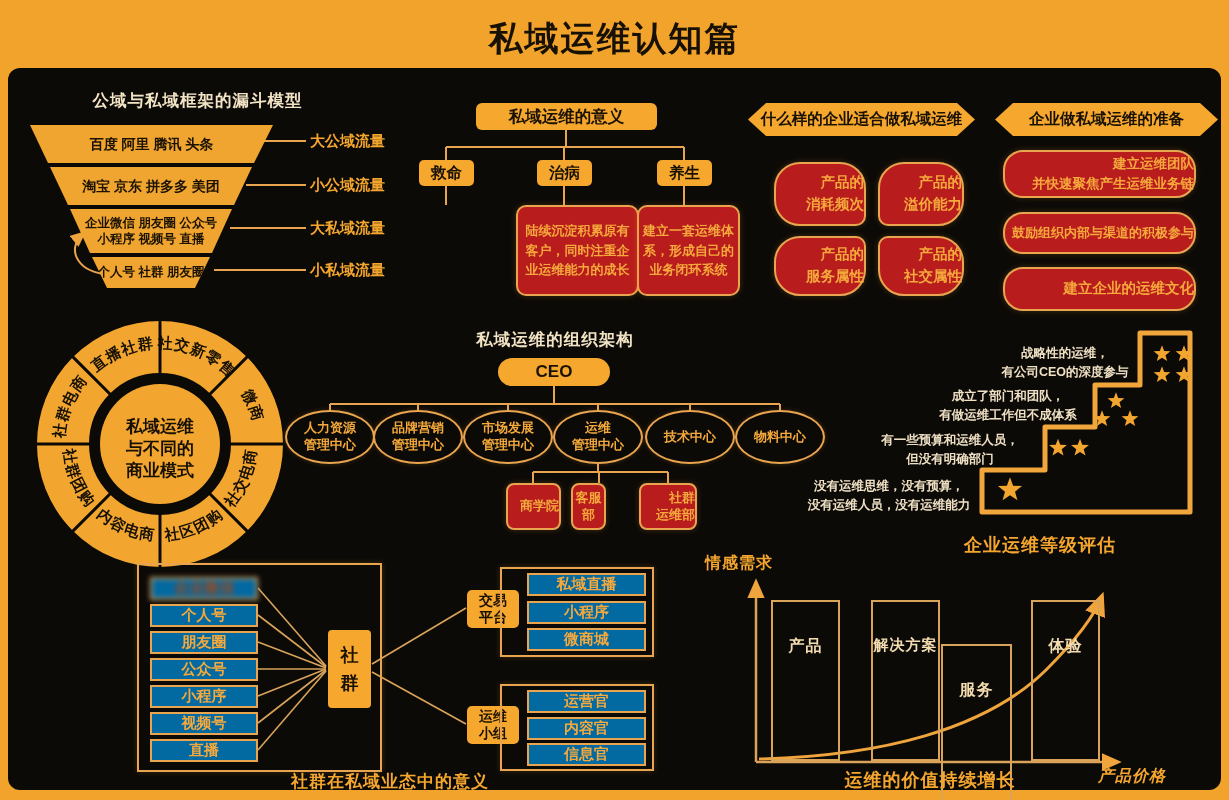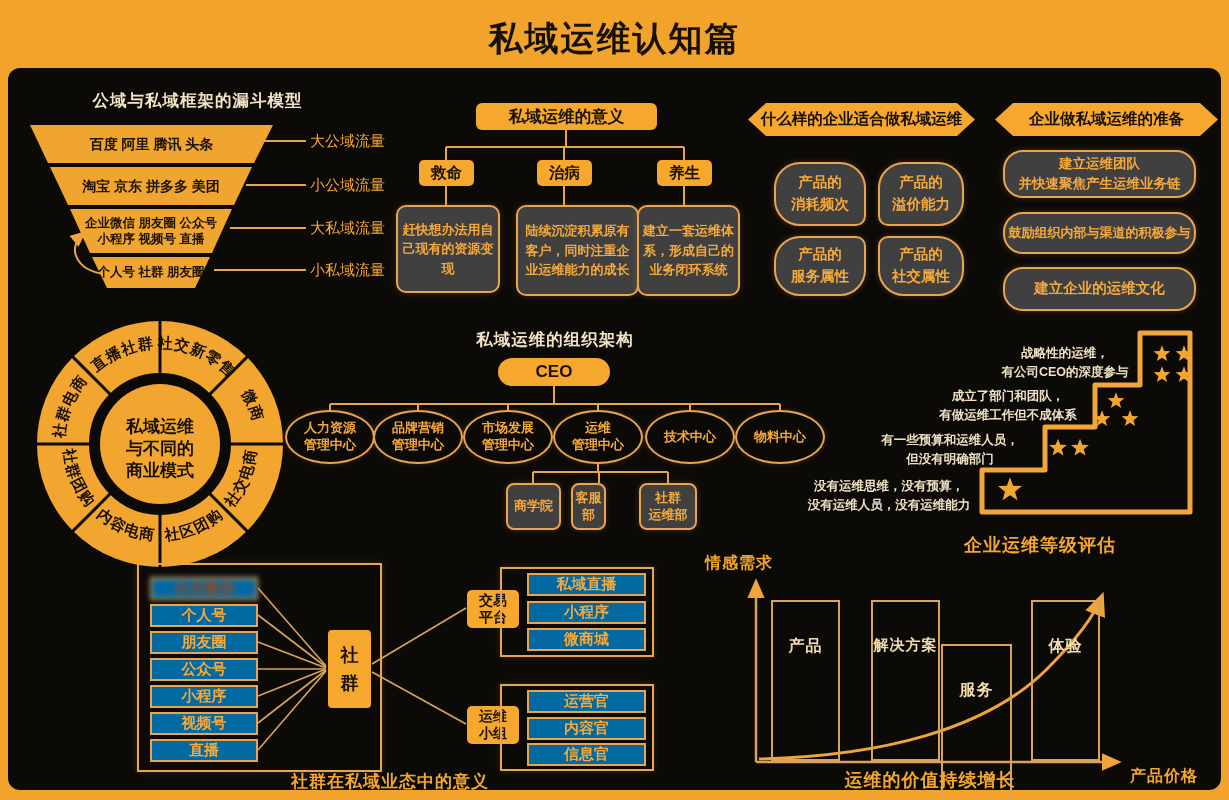--- a/index.html
+++ b/index.html
@@ -8,26 +8,26 @@
   .board{position:absolute;left:8px;top:68px;width:1213px;height:722px;
          background:#0C0A07;border-radius:12px;z-index:0;}
   .overlay{position:absolute;left:0;top:0;z-index:1;pointer-events:none;}
   .el{position:absolute;z-index:2;box-sizing:border-box;}
   .page-title{left:0;top:16px;width:1229px;text-align:center;font-size:34px;font-weight:bold;
               color:#171005;letter-spacing:2px;}
   .sec-head{color:#F2E4C4;font-weight:bold;font-size:16.5px;text-align:center;letter-spacing:1px;}
   .cap{color:#F5A62E;font-weight:bold;text-align:center;letter-spacing:1px;}
   .solidbox{background:#F5A72E;color:#191103;font-weight:bold;display:flex;flex-direction:column;
             align-items:center;justify-content:center;border-radius:6px;line-height:1.25;}
-  .outbox{background:#404040;border:2.5px solid #E9A44F;color:#F5A93C;font-weight:bold;
-          display:flex;flex-direction:column;align-items:center;justify-content:center;
+  .outbox{background:#b91c1c;border:2.5px solid #E9A44F;color:#F5A93C;font-weight:bold;
+          display:flex;flex-direction:column;align-items:flex-end;justify-content:center;
           text-align:center;box-shadow:0 0 6px rgba(243,166,47,.22);line-height:1.5;}
   .trap{background:#EFA52F;color:#1c1203;font-weight:bold;display:flex;flex-direction:column;
         align-items:center;justify-content:center;text-align:center;line-height:1.3;}
-  .funnel-tag{color:#F5A62E;font-weight:normal;font-size:15px;white-space:nowrap;}
+  .funnel-tag{color:#F5A62E;font-weight:bold;font-size:15px;white-space:nowrap;}
   .ellipse{background:#0C0A07;border:2px solid #E9A44F;border-radius:50%;color:#F5A93C;
            font-weight:bold;font-size:13px;display:flex;flex-direction:column;align-items:center;
            justify-content:center;text-align:center;line-height:1.3;box-shadow:0 0 5px rgba(243,166,47,.2);}
   .hexbanner{background:#F5A72E;color:#191103;font-weight:bold;font-size:15.5px;display:flex;
              align-items:center;justify-content:center;
              clip-path:polygon(18px 0,calc(100% - 18px) 0,100% 50%,calc(100% - 18px) 100%,18px 100%,0 50%);}
   .listrow{background:#0369a1;border:2px solid #E9A44F;color:#F5A93C;font-weight:bold;font-size:15px;
            display:flex;align-items:center;justify-content:center;}
   .blurred{filter:blur(2.5px);color:#9A4A1E;}
   .bar{background:transparent;border:2px solid #D9A35A;color:#F2DCB0;font-weight:bold;font-size:16px;
@@ -109,21 +109,20 @@
   <div class="el trap" style="left:92px;top:257px;width:118px;height:31px;font-size:12.5px;clip-path:polygon(0 0,118px 0,103px 31px,15px 31px);">个人号 社群 朋友圈</div>
   <div class="el funnel-tag" style="left:310px;top:132px;">大公域流量</div>
   <div class="el funnel-tag" style="left:310px;top:176px;">小公域流量</div>
   <div class="el funnel-tag" style="left:310px;top:219px;">大私域流量</div>
   <div class="el funnel-tag" style="left:310px;top:261px;">小私域流量</div>
 
   <div class="el solidbox" style="left:476px;top:103px;width:181px;height:27px;font-size:16.5px;">私域运维的意义</div>
   <div class="el solidbox" style="left:419px;top:160px;width:55px;height:26px;font-size:15.5px;border-radius:5px;">救命</div>
   <div class="el solidbox" style="left:537px;top:160px;width:55px;height:26px;font-size:15.5px;border-radius:5px;">治病</div>
   <div class="el solidbox" style="left:657px;top:160px;width:55px;height:26px;font-size:15.5px;border-radius:5px;">养生</div>
-  <div class="el outbox" style="left:396px;top:205px;width:104px;height:88px;font-size:13px;border-radius:10px;padding:4px;">赶快想办法用自己现有的资源变现</div>
   <div class="el outbox" style="left:516px;top:205px;width:123px;height:91px;font-size:13px;border-radius:10px;padding:4px;">陆续沉淀积累原有客户，同时注重企业运维能力的成长</div>
   <div class="el outbox" style="left:637px;top:205px;width:103px;height:91px;font-size:13px;border-radius:10px;padding:4px;">建立一套运维体系，形成自己的业务闭环系统</div>
 
   <div class="el hexbanner" style="left:748px;top:103px;width:227px;height:33px;">什么样的企业适合做私域运维</div>
   <div class="el outbox" style="left:774px;top:162px;width:92px;height:64px;font-size:14.5px;border-radius:26px 26px 10px 26px;">
     <div>产品的</div>
     <div>消耗频次</div>
   </div>
   <div class="el outbox" style="left:878px;top:162px;width:86px;height:64px;font-size:14.5px;border-radius:26px 26px 26px 10px;">
     <div>产品的</div>
@@ -258,15 +257,15 @@
   <div class="el" style="left:500px;top:684px;width:154px;height:87px;border:2px solid #E9A44F;box-shadow:0 0 6px rgba(243,166,47,.2);"></div>
   <div class="el listrow" style="left:527px;top:690px;width:119px;height:23px;">运营官</div>
   <div class="el listrow" style="left:527px;top:717px;width:119px;height:23px;">内容官</div>
   <div class="el listrow" style="left:527px;top:743px;width:119px;height:23px;">信息官</div>
 
   <div class="el cap" style="left:705px;top:553px;width:100px;font-size:16px;text-align:left;">情感需求</div>
   <div class="el bar" style="left:771px;top:600px;width:69px;height:161px;">产品</div>
   <div class="el bar" style="left:857px;top:600px;width:69px;height:161px;font-size:15px;margin-left:14px;">解决方案</div>
   <div class="el bar" style="left:941px;top:600px;width:71px;height:161px;margin-top:44px;">服务</div>
   <div class="el bar" style="left:1031px;top:600px;width:69px;height:161px;text-align:right;">体验</div>
-  <div class="el cap" style="left:1098px;top:766px;width:100px;font-size:16px;text-align:right;">产品价格</div>
+  <div class="el cap" style="left:1098px;top:766px;width:100px;font-size:16px;text-align:left;font-style:italic;">产品价格</div>
   <div class="el cap" style="left:830px;top:768px;width:200px;font-size:18px;">运维的价值持续增长</div>
 </div>
 
 </body></html>

